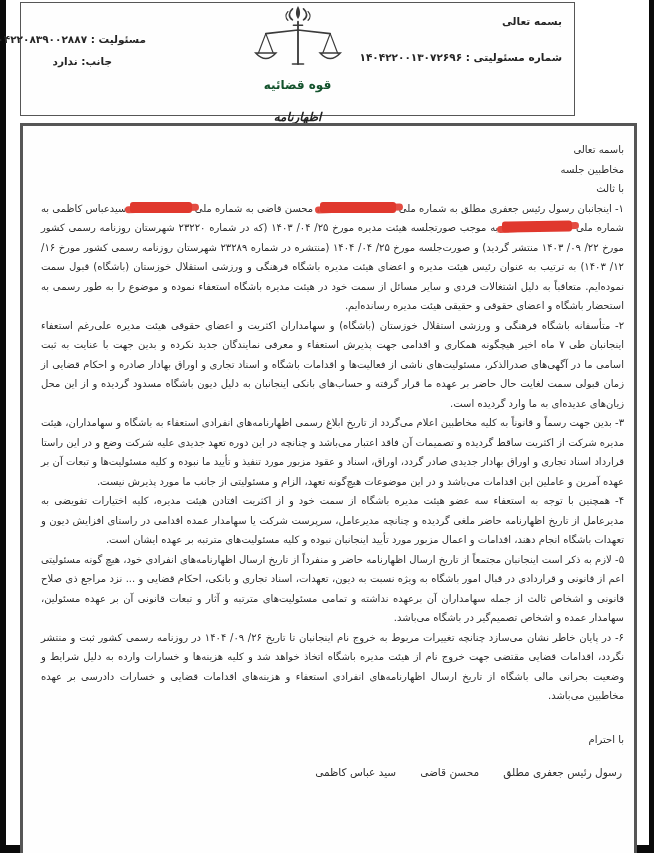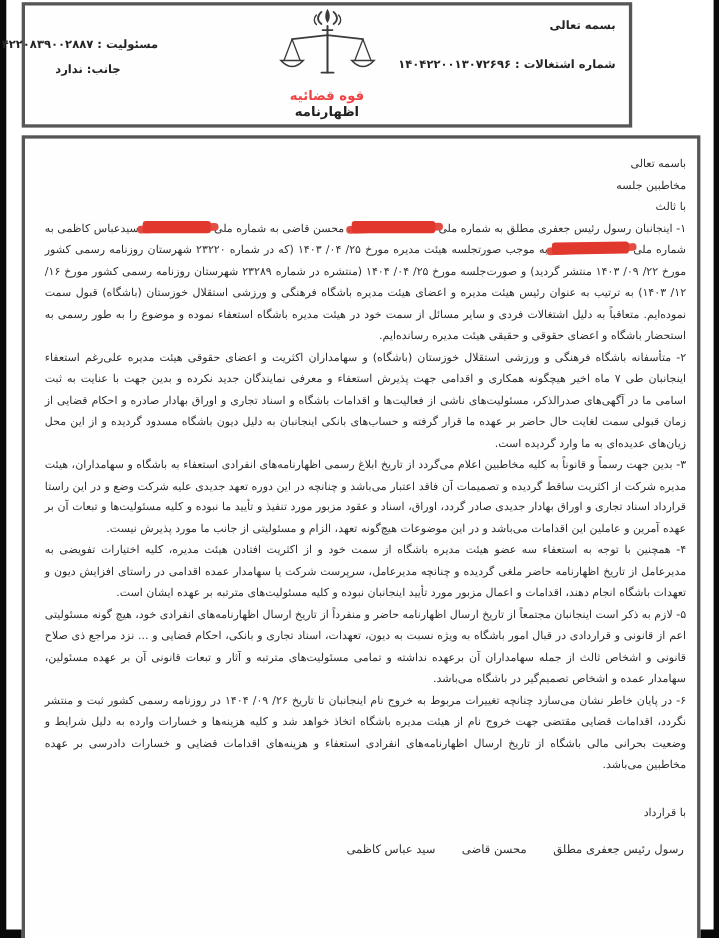--- a/index.html
+++ b/index.html
@@ -12,30 +12,30 @@
   }
   
   .band{position:absolute;background:#0a0a0a;}
   .band-left{left:0;top:0;width:6px;height:853px;}
   .band-right{right:0;top:0;width:5px;height:853px;}
   .band-bottom{left:0;bottom:0;width:654px;height:8px;}
 
   
   .header-box{
     position:absolute;left:20px;top:2px;width:555px;height:114px;
-    border:3px solid #c4b5fd;background:#fefefe;box-sizing:border-box;
+    border:1px solid #c4b5fd;background:#fefefe;box-sizing:border-box;
   }
   .hdr-right{position:absolute;right:12px;top:12px;text-align:right;font-size:10.5px;font-weight:bold;color:#252525;}
   .hdr-right .bismillah{margin-bottom:24px;}
   .hdr-left{position:absolute;right:428px;top:25px;text-align:right;font-size:10.5px;font-weight:bold;color:#252525;line-height:22px;white-space:nowrap;}
   .hdr-left .attach-line{margin-right:34px;}
   .hdr-center{position:absolute;left:50%;top:2px;transform:translateX(-50%);text-align:center;width:160px;}
   .hdr-center svg{display:block;margin:0 auto;}
-  .authority{font-size:12px;font-weight:bold;color:#ef4444;margin-top:1px;}
-  .doc-type{font-size:12px;font-weight:bold;color:#222;margin-top:0;}
+  .authority{font-size:12px;font-weight:bold;color:#14532d;margin-top:1px;}
+  .doc-type{font-size:12px;font-weight:bold;color:#222;margin-top:18px;font-style:italic;}
 
   
   .body-box{
     position:absolute;left:20px;top:123px;width:617px;height:734px;
     border:3px solid #c2410c;background:#fefefe;box-sizing:border-box;
     padding:14px 10px 0 18px;
     font-size:10px;line-height:19.5px;color:#2e2e2e;
   }
   .line{margin:0;text-align:right;}
   .para{margin:0;text-align:justify;}
@@ -60,21 +60,21 @@
 <body style="color: rgb(46, 46, 46);">
 
 <div class="band band-left"></div>
 <div class="band band-right"></div>
 <div class="band band-bottom"></div>
 
 <div class="header-box" style="border-color: rgb(86, 86, 86);">
 
   <div class="hdr-right">
     <div class="bismillah">بسمه تعالی</div>
-    <div class="notice-no">شماره اشتغالات : ۱۴۰۴۲۲۰۰۱۳۰۷۲۶۹۶</div>
+    <div class="notice-no">شماره مسئولیتی : ۱۴۰۴۲۲۰۰۱۳۰۷۲۶۹۶</div>
   </div>
 
   <div class="hdr-center">
     <span>
       <svg width="92" height="72" viewBox="0 0 100 78" aria-hidden="true">
         <g stroke="#3b3b3b" fill="none" stroke-width="2" stroke-linecap="round">
 
           <path d="M50 1 C47 6 47 11 50 15 C53 11 53 6 50 1 Z" fill="#3b3b3b" stroke="none"></path>
           <path d="M44 4 C39.5 8 39.5 13 44 16" stroke-width="1.8"></path>
           <path d="M56 4 C60.5 8 60.5 13 56 16" stroke-width="1.8"></path>
@@ -114,21 +114,21 @@
   <p class="line">با ثالث</p>
 
   <p class="para"><span>۱-   اینجانبان رسول رئیس جعفری مطلق به شماره ملی </span><span class="redact redact-a" style="background: rgb(224, 56, 46);"></span><span>، محسن قاضی به شماره ملی </span><span class="redact redact-b" style="background: rgb(224, 56, 46);"></span><span> سیدعباس کاظمی به شماره ملی </span><span class="redact redact-c" style="background: rgb(224, 56, 46);"></span><span> به موجب صورتجلسه هیئت مدیره مورخ ۲۵/ ۰۴/ ۱۴۰۳ (که در شماره ۲۳۲۲۰ شهرستان روزنامه رسمی کشور مورخ ۲۲/ ۰۹/ ۱۴۰۳ منتشر گردید) و صورت‌جلسه مورخ ۲۵/ ۰۴/ ۱۴۰۴ (منتشره در شماره ۲۳۲۸۹ شهرستان روزنامه رسمی کشور مورخ ۱۶/ ۱۲/ ۱۴۰۳) به ترتیب به عنوان رئیس هیئت مدیره و اعضای هیئت مدیره باشگاه فرهنگی و ورزشی استقلال خوزستان (باشگاه) قبول سمت نموده‌ایم. متعاقباً به دلیل اشتغالات فردی و سایر مسائل از سمت خود در هیئت مدیره باشگاه استعفاء نموده و موضوع را به طور رسمی به استحضار باشگاه و اعضای حقوقی و حقیقی هیئت مدیره رسانده‌ایم.</span></p>
 
   <p class="para">۲-   متأسفانه باشگاه فرهنگی و ورزشی استقلال خوزستان (باشگاه) و سهامداران اکثریت و اعضای حقوقی هیئت مدیره علی‌رغم استعفاء اینجانبان طی ۷ ماه اخیر هیچگونه همکاری و اقدامی جهت پذیرش استعفاء و معرفی نمایندگان جدید نکرده و بدین جهت با عنایت به ثبت اسامی ما در آگهی‌های صدرالذکر، مسئولیت‌های ناشی از فعالیت‌ها و اقدامات باشگاه و اسناد تجاری و اوراق بهادار صادره و احکام قضایی از زمان قبولی سمت لغایت حال حاضر بر عهده ما قرار گرفته و حساب‌های بانکی اینجانبان به دلیل دیون باشگاه مسدود گردیده و از این محل زیان‌های عدیده‌ای به ما وارد گردیده است.</p>
   <p class="para">۳-   بدین جهت رسماً و قانوناً به کلیه مخاطبین اعلام می‌گردد از تاریخ ابلاغ رسمی اظهارنامه‌های انفرادی استعفاء به باشگاه و سهامداران، هیئت مدیره شرکت از اکثریت ساقط گردیده و تصمیمات آن فاقد اعتبار می‌باشد و چنانچه در این دوره تعهد جدیدی علیه شرکت وضع و در این راستا قرارداد اسناد تجاری و اوراق بهادار جدیدی صادر گردد، اوراق، اسناد و عقود مزبور مورد تنفیذ و تأیید ما نبوده و کلیه مسئولیت‌ها و تبعات آن بر عهده آمرین و عاملین این اقدامات می‌باشد و در این موضوعات هیچ‌گونه تعهد، الزام و مسئولیتی از جانب ما مورد پذیرش نیست.</p>
   <p class="para">۴-   همچنین با توجه به استعفاء سه عضو هیئت مدیره باشگاه از سمت خود و از اکثریت افتادن هیئت مدیره، کلیه اختیارات تفویضی به مدیرعامل از تاریخ اظهارنامه حاضر ملغی گردیده و چنانچه مدیرعامل، سرپرست شرکت یا سهامدار عمده اقدامی در راستای افزایش دیون و تعهدات باشگاه انجام دهند، اقدامات و اعمال مزبور مورد تأیید اینجانبان نبوده و کلیه مسئولیت‌های مترتبه بر عهده ایشان است.</p>
   <p class="para">۵-   لازم به ذکر است اینجانبان مجتمعاً از تاریخ ارسال اظهارنامه حاضر و منفرداً از تاریخ ارسال اظهارنامه‌های انفرادی خود، هیچ گونه مسئولیتی اعم از قانونی و قراردادی در قبال امور باشگاه به ویژه نسبت به دیون، تعهدات، اسناد تجاری و بانکی، احکام قضایی و ... نزد مراجع ذی صلاح قانونی و اشخاص ثالث از جمله سهامداران آن برعهده نداشته و تمامی مسئولیت‌های مترتبه و آثار و تبعات قانونی آن بر عهده مسئولین، سهامدار عمده و اشخاص تصمیم‌گیر در باشگاه می‌باشد.</p>
   <p class="para">۶-   در پایان خاطر نشان می‌سازد چنانچه تغییرات مربوط به خروج نام اینجانبان تا تاریخ ۲۶/ ۰۹/ ۱۴۰۴ در روزنامه رسمی کشور ثبت و منتشر نگردد، اقدامات قضایی مقتضی جهت خروج نام از هیئت مدیره باشگاه اتخاذ خواهد شد و کلیه هزینه‌ها و خسارات وارده به دلیل شرایط و وضعیت بحرانی مالی باشگاه از تاریخ ارسال اظهارنامه‌های انفرادی استعفاء و هزینه‌های اقدامات قضایی و خسارات دادرسی بر عهده مخاطبین می‌باشد.</p>
 
-  <div class="closing">با قرارداد</div>
+  <div class="closing">با احترام</div>
 
   <div class="sig-row">
     <span>رسول رئیس جعفری مطلق</span>
     <span>محسن قاضی</span>
     <span>سید عباس کاظمی</span>
   </div>
 
 </div>
 
 </body></html>

